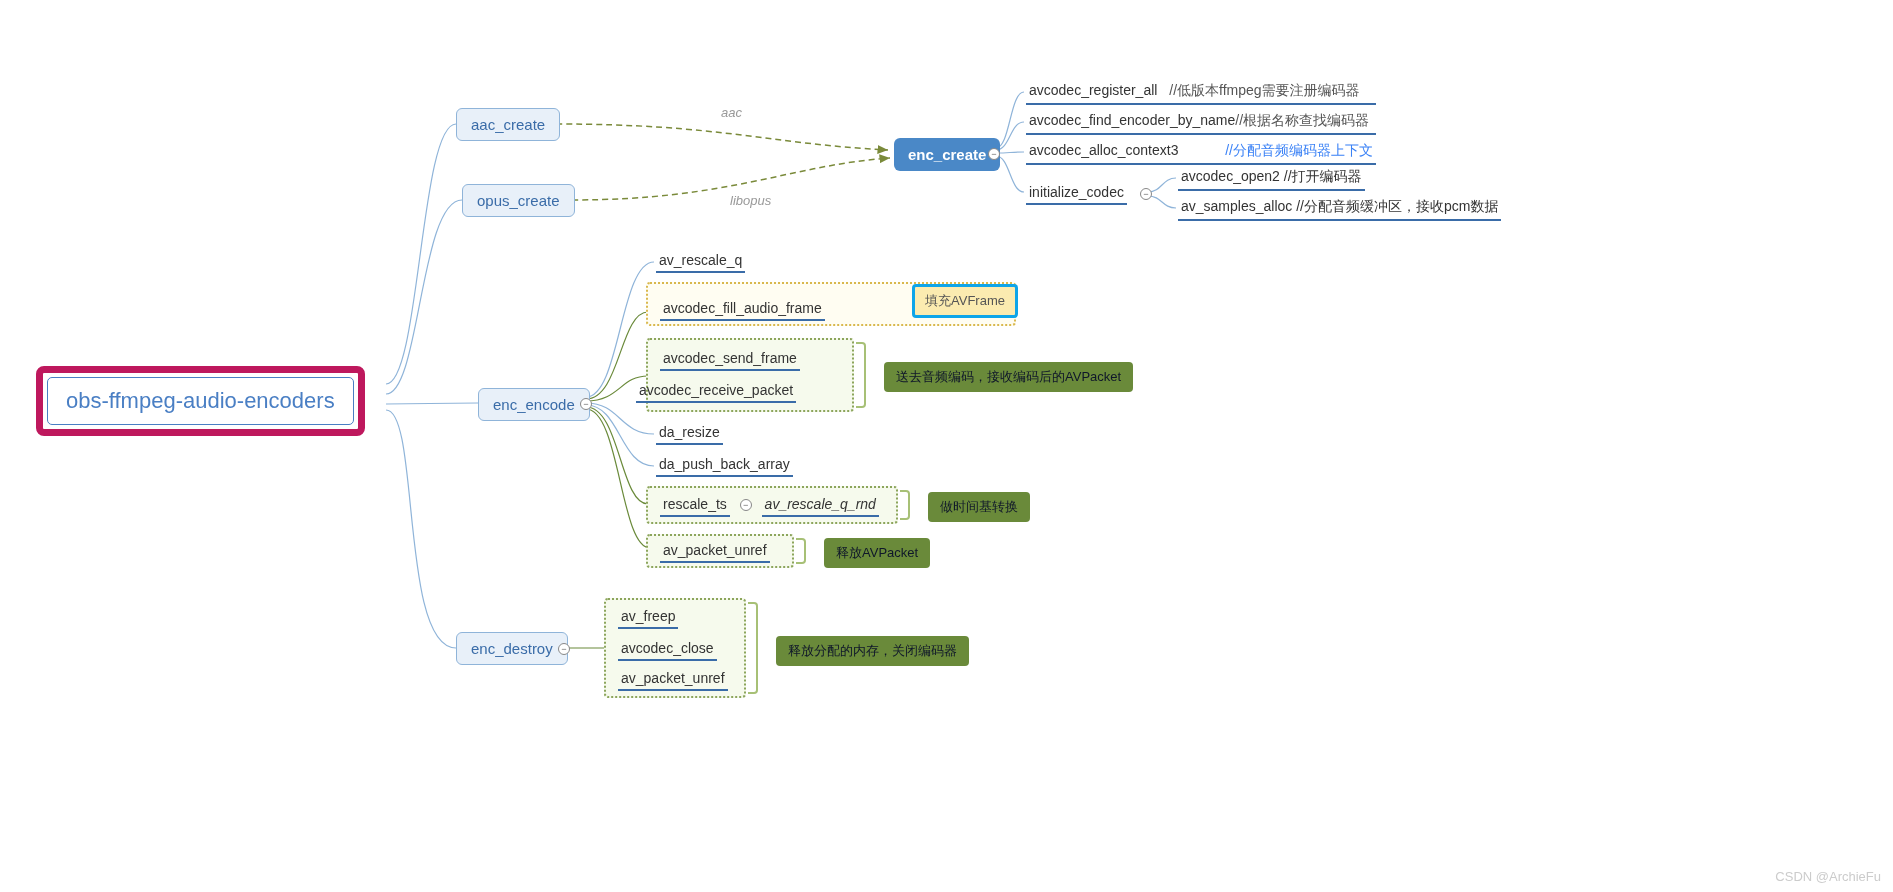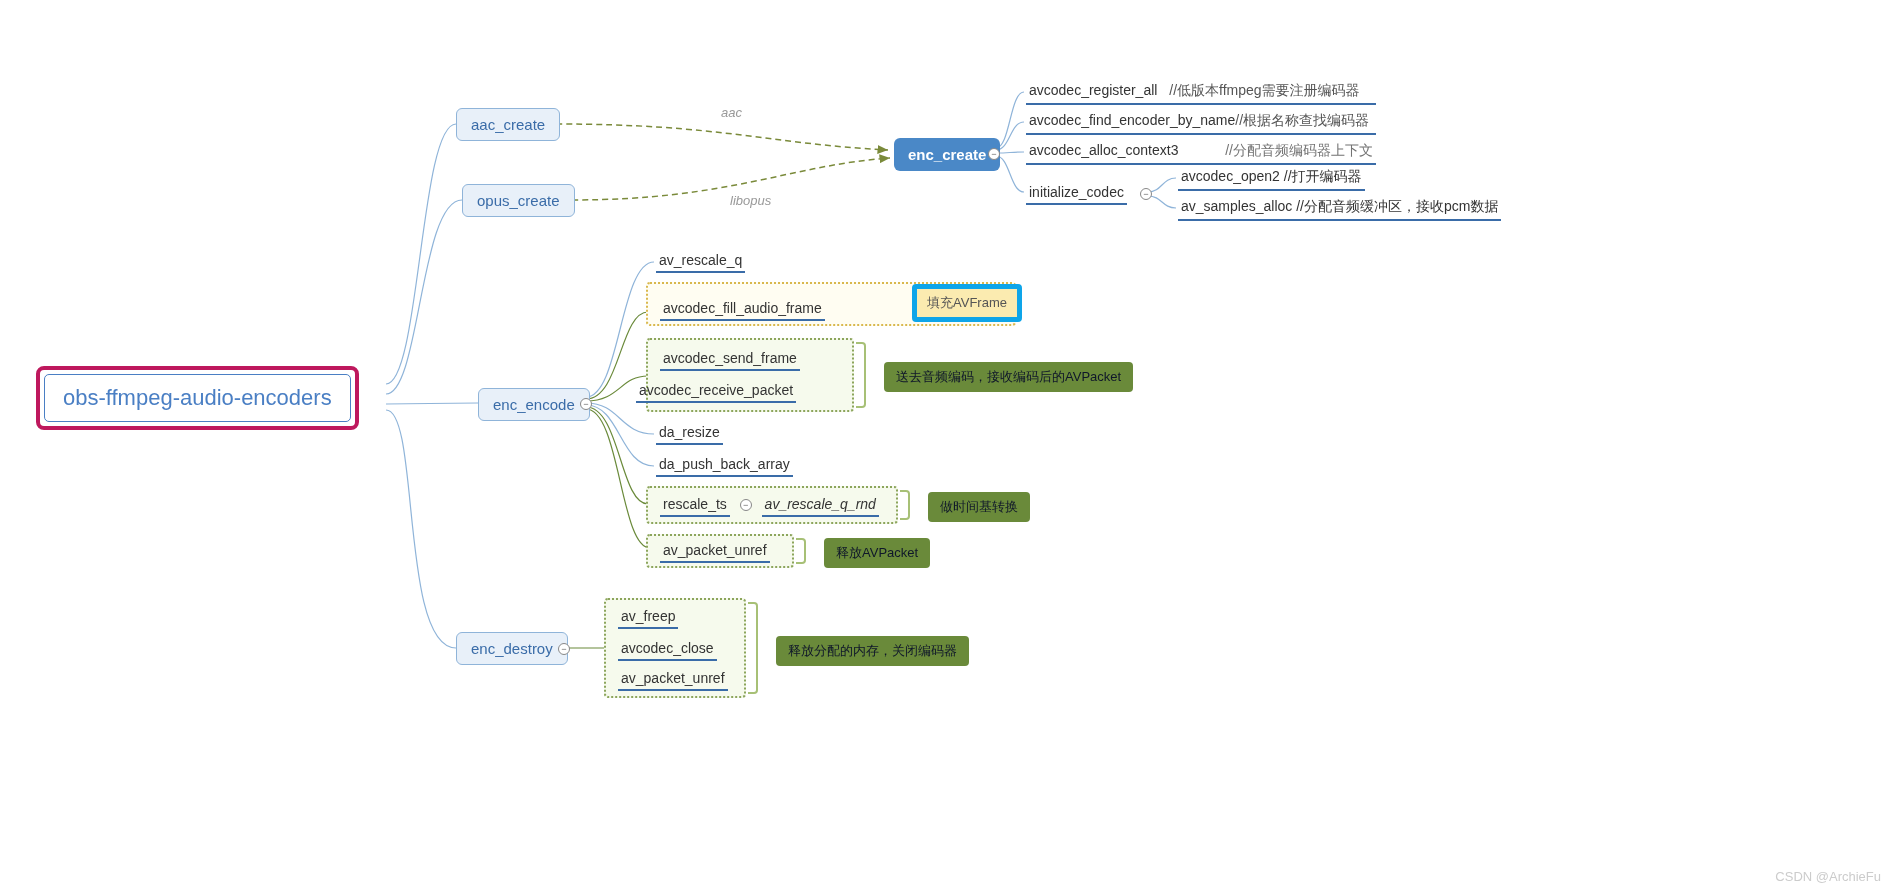--- a/index.html
+++ b/index.html
@@ -1,20 +1,20 @@
 <!DOCTYPE html>
 <html><head>
 <meta charset="utf-8">
 <style>
   * { margin: 0; padding: 0; box-sizing: border-box; }
   body { font-family: "Microsoft YaHei", Arial, sans-serif; font-size: 14px; background: #fff; width: 1893px; height: 892px; position: relative; overflow: hidden; }
   
   .node-root {
     position: absolute;
-    border: 4px solid #be185d;
+    border: 7px solid #be185d;
     border-radius: 8px;
     padding: 4px;
   }
   .node-root-inner {
     border: 1px solid #4a7fc4;
     border-radius: 5px;
     padding: 10px 18px;
     font-size: 22px;
     color: #4a7fc4;
     font-weight: 500;
@@ -58,21 +58,21 @@
     color: #0f172a;
     padding: 6px 12px;
     border-radius: 4px;
     font-size: 13px;
     white-space: nowrap;
   }
   
   .note-yellow {
     position: absolute;
     background: #fbebb0;
-    border: 5px solid #0ea5e9;
+    border: 3px solid #0ea5e9;
     color: #555;
     padding: 5px 10px;
     border-radius: 4px;
     font-size: 13px;
     white-space: nowrap;
   }
   
   .edge-label {
     position: absolute;
     color: #999;
@@ -179,21 +179,21 @@
 
 <div class="node-text" style="left:1026px; top:80px; width:350px;">
   <span>avcodec_register_all</span>
   <span style="color:#555; margin-left:8px;">//低版本ffmpeg需要注册编码器</span>
 </div>
 <div class="node-text" style="left:1026px; top:110px; width:350px;">
   <span>avcodec_find_encoder_by_name</span><span style="color:#555;">//根据名称查找编码器</span>
 </div>
 <div class="node-text" style="left:1026px; top:140px; width:350px;">
   <span>avcodec_alloc_context3</span>
-  <span style="color:#737373; float:right;margin-left:16px;">//分配音频编码器上下文</span>
+  <span style="color:#3b82f6; float:right;margin-left:16px;">//分配音频编码器上下文</span>
 </div>
 <div class="node-text" style="left:1026px; top:182px;"><span>initialize_codec</span></div>
 <div class="expander" style="left:1140px; top:188px;">−</div>
 <div class="node-text" style="left:1178px; top:166px;"><span>avcodec_open2 //打开编码器</span></div>
 <div class="node-text" style="left:1178px; top:196px;"><span>av_samples_alloc //分配音频缓冲区，接收pcm数据</span></div>
 
 <div class="expander" style="left:580px; top:398px;">−</div>
 <div class="expander" style="left:558px; top:643px;">−</div>
 
 <div class="node-text" style="left:656px; top:250px;"><span>av_rescale_q</span></div>

